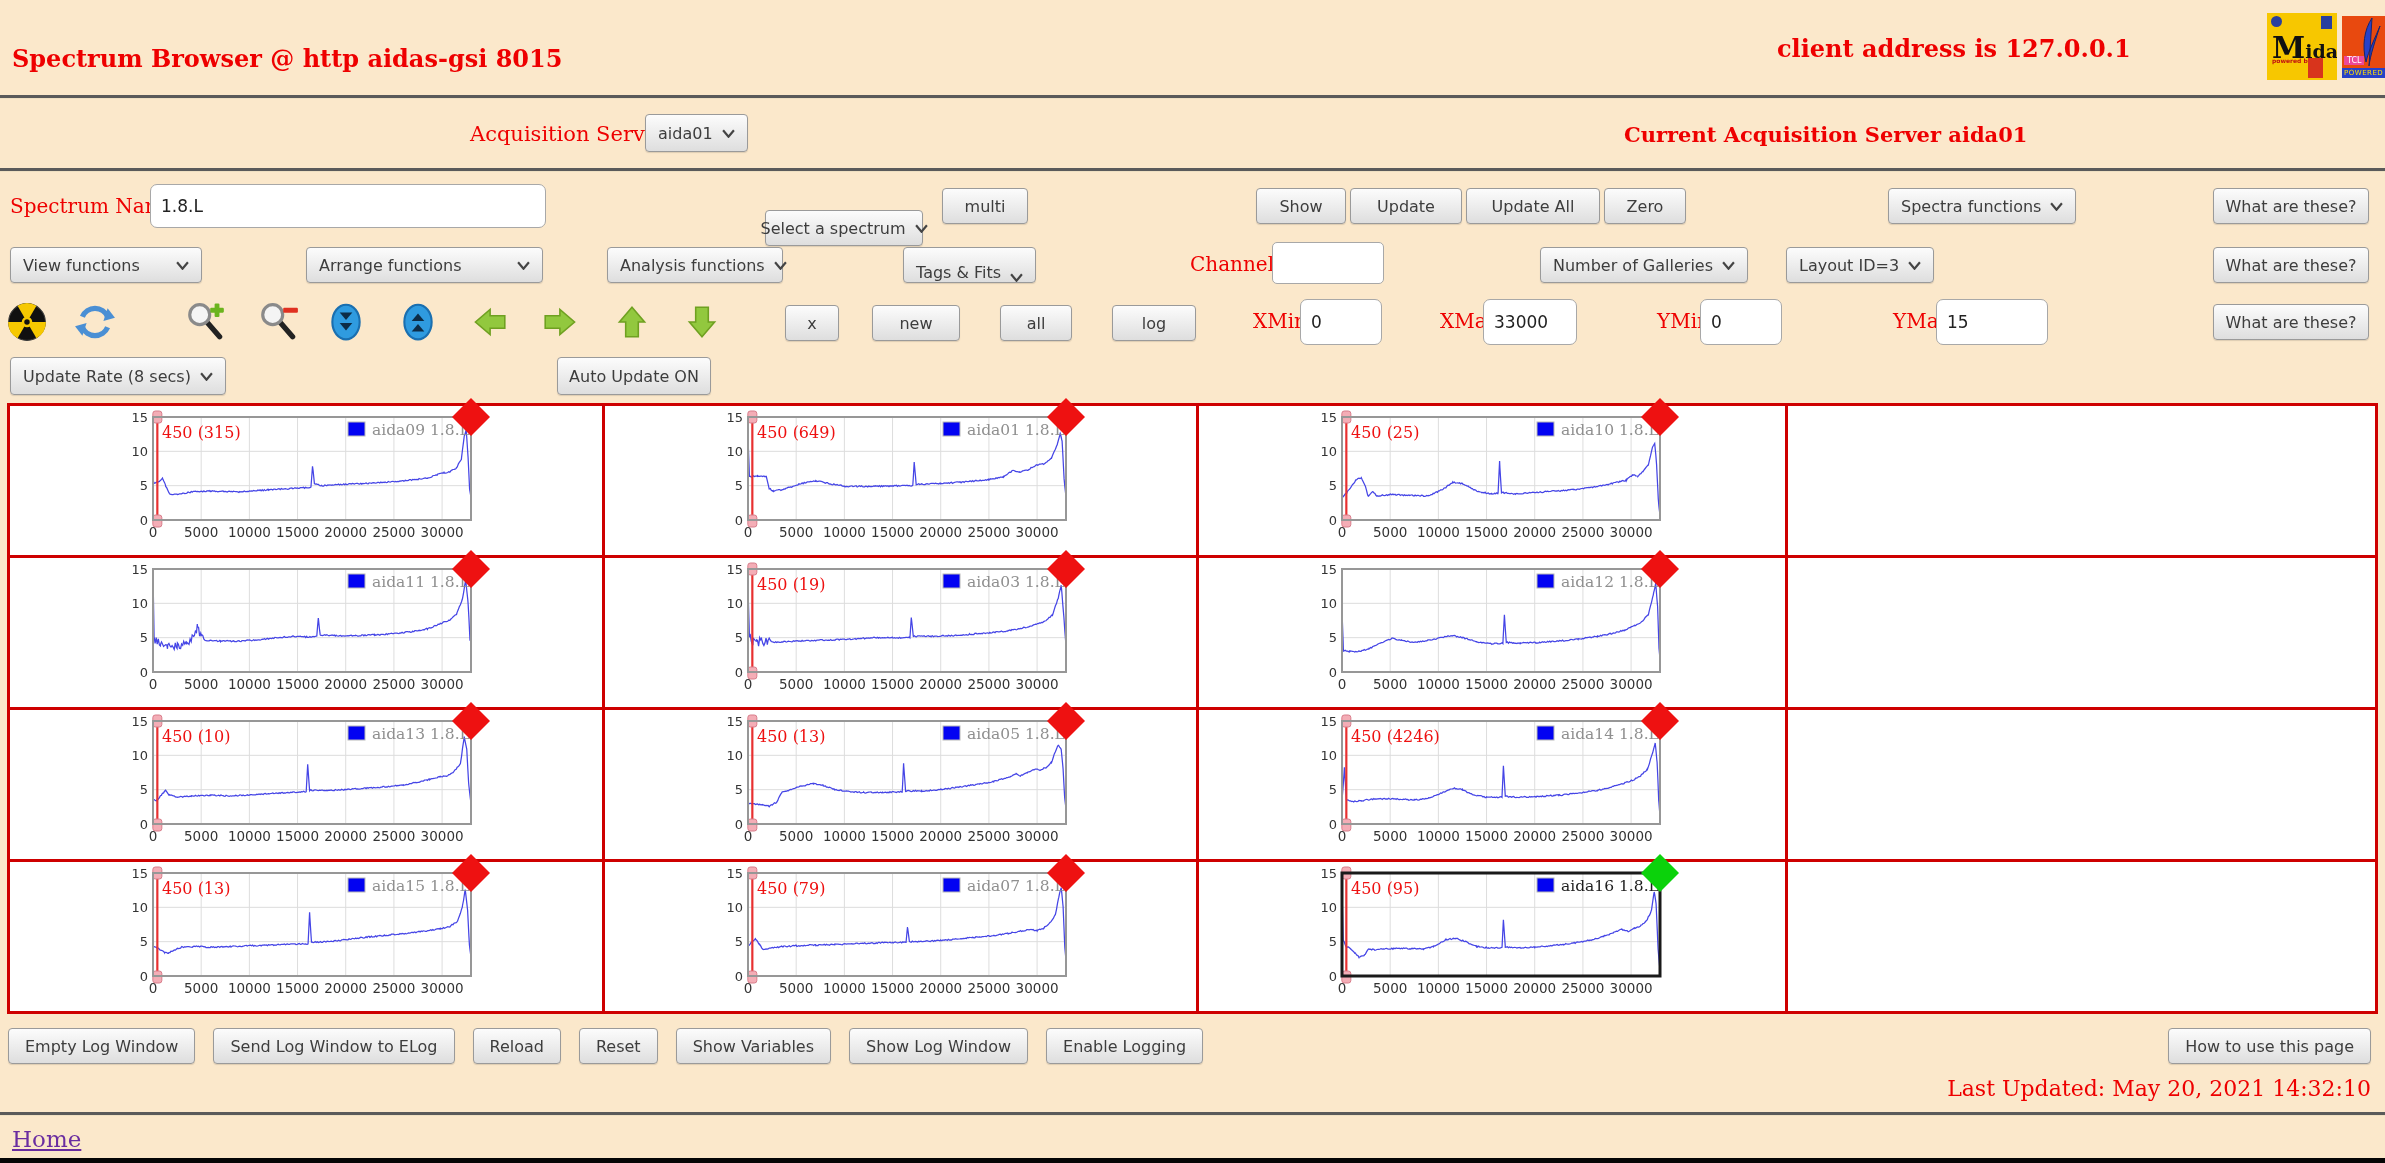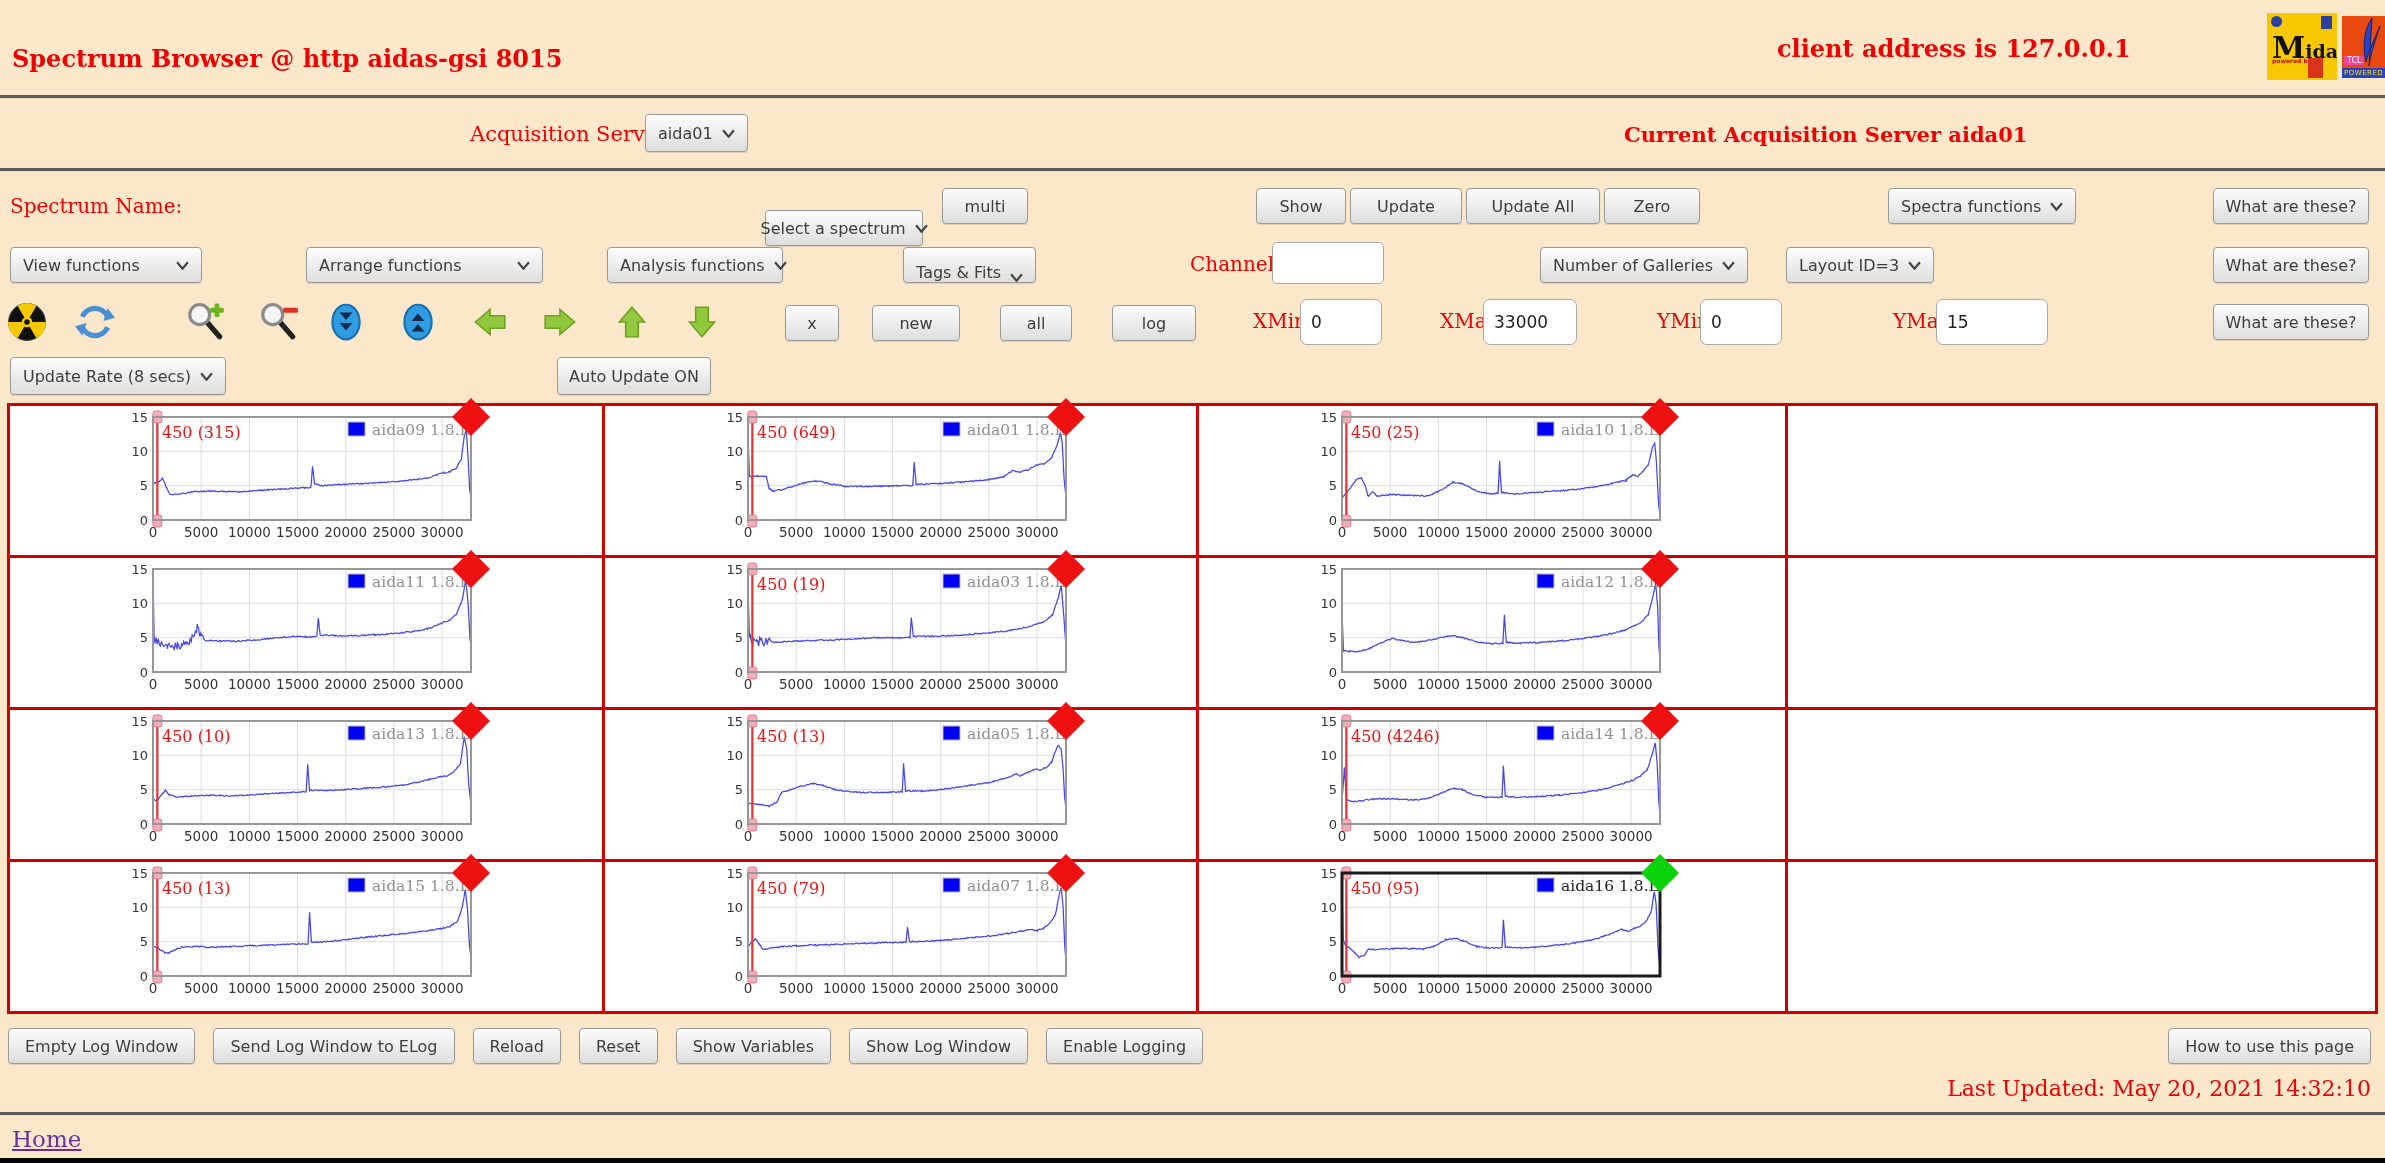--- a/index.html
+++ b/index.html
@@ -72,31 +72,32 @@
     <svg class="chev" viewBox="0 0 12 8">
         <path d="M1 1 L6 7 L11 1" fill="none" stroke="#444" stroke-width="2"></path>
       </svg>
   </div>
   <div class="abs redserif bold" style="left:1624px;top:14px;font-size:21px;">Current Acquisition Server aida01</div>
 </div>
 <div class="hr" style="top:168px;"></div>
 
 <div class="abs" style="left:0;top:183px;width:100%;height:48px;">
   <div class="abs redserif" style="left:10px;top:11px;font-size:20px;">Spectrum Name:</div>
+  <input class="inp" style="left: 150px; top: 1px; width: 396px; height: 44px;" value="1.8.L">
   <div class="dd abs" style="left:765px;top:5px;width:158px;margin-top:22px;">
     <span>Select a spectrum</span>
     <svg class="chev" viewBox="0 0 12 8">
         <path d="M1 1 L6 7 L11 1" fill="none" stroke="#444" stroke-width="2"></path>
       </svg>
   </div>
   <button class="btn abs" style="left:942px;top:5px;width:86px;">multi</button>
   <button class="btn abs" style="left:1256px;top:5px;width:90px;">Show</button>
   <button class="btn abs" style="left:1350px;top:5px;width:112px;">Update</button>
   <button class="btn abs" style="left:1466px;top:5px;width:134px;">Update All</button>
-  <button class="btn abs" style="left:1604px;top:5px;width:96px;">Zero</button>
+  <button class="btn abs" style="left:1604px;top:5px;width:82px;">Zero</button>
   <div class="dd abs" style="left:1888px;top:5px;">
     <span>Spectra functions</span>
     <svg class="chev" viewBox="0 0 12 8">
         <path d="M1 1 L6 7 L11 1" fill="none" stroke="#444" stroke-width="2"></path>
       </svg>
   </div>
   <button class="btn abs" style="left:2213px;top:5px;width:156px;">What are these?</button>
 </div>
 
 <div class="abs" style="left:0;top:240px;width:100%;height:52px;">

